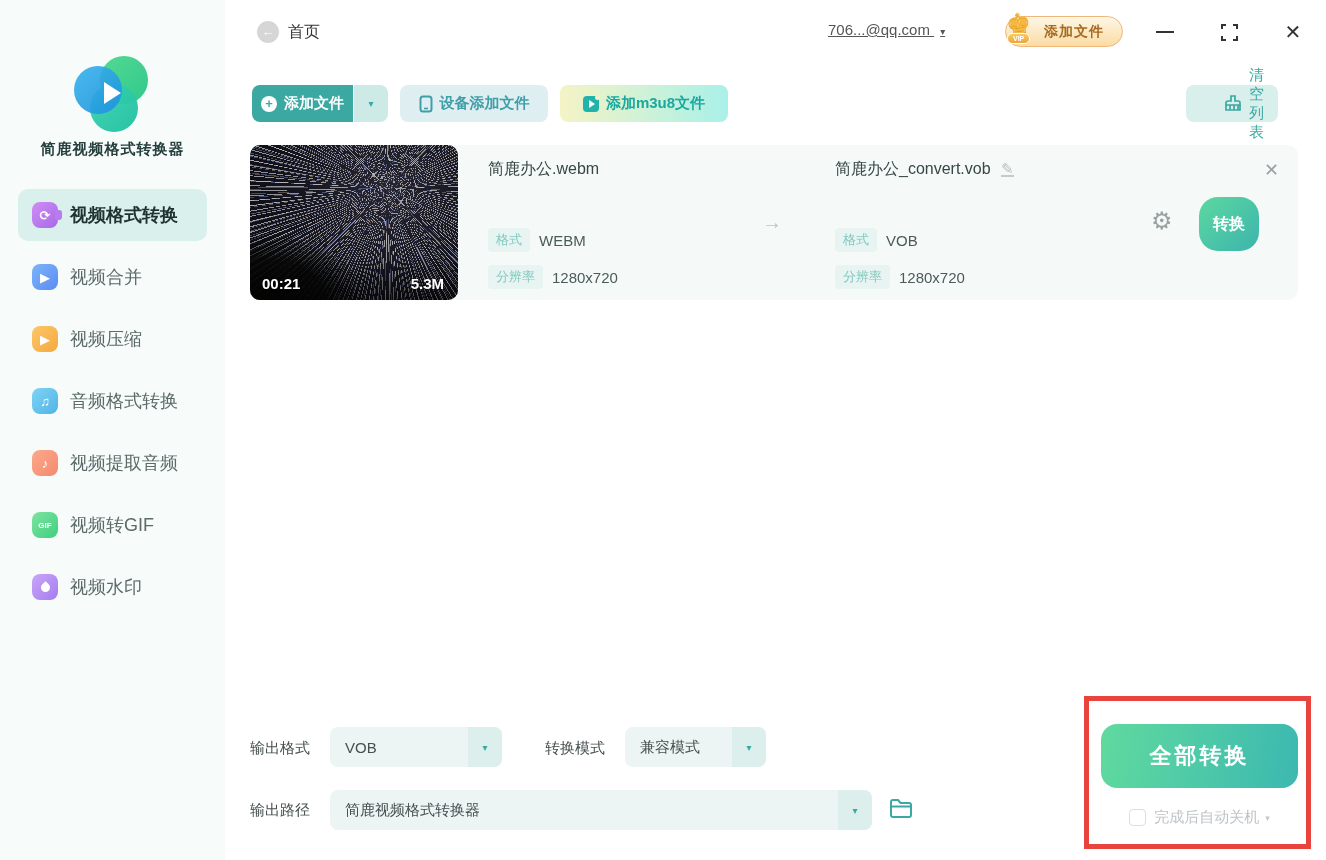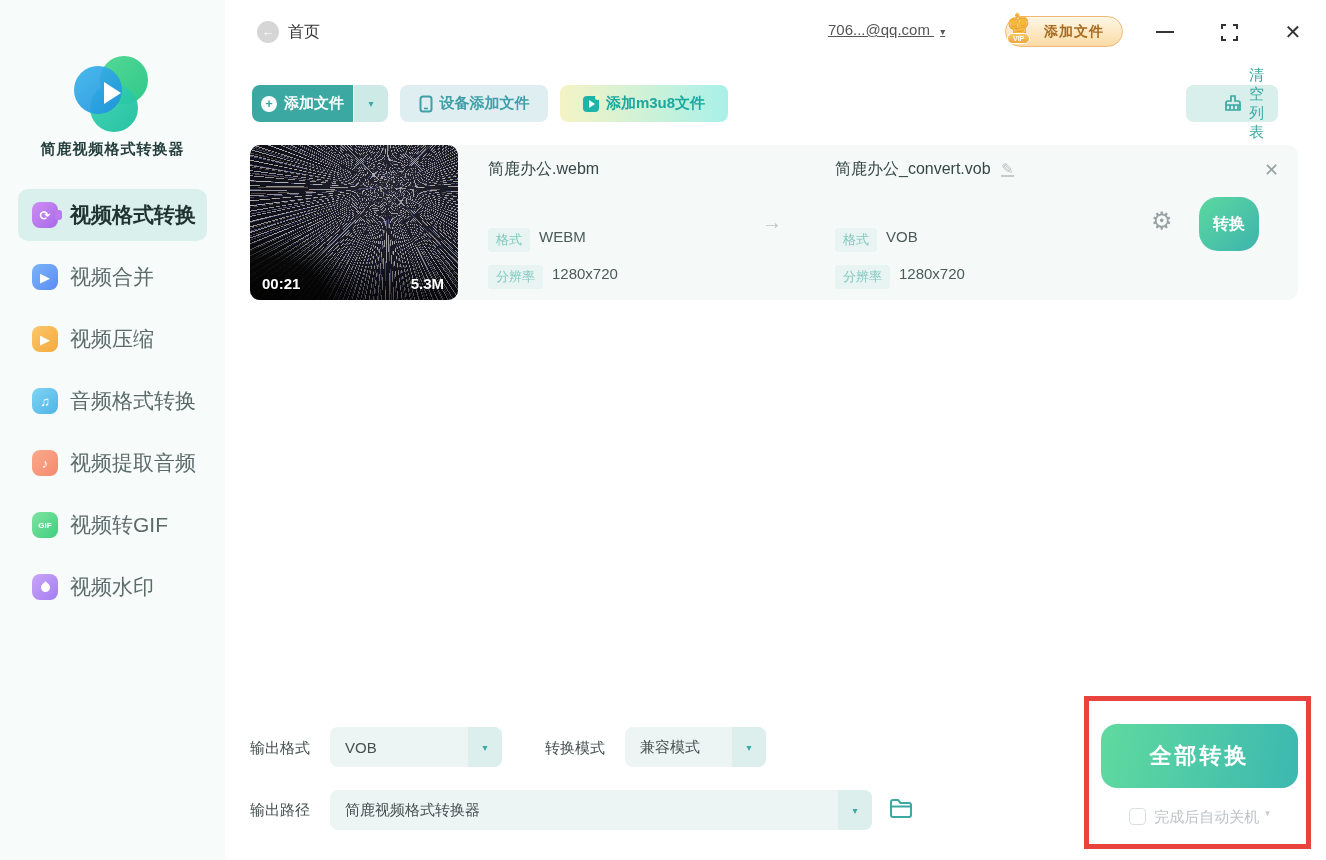--- a/index.html
+++ b/index.html
@@ -15,21 +15,21 @@
   .logo .c-green { left:26px; top:0; background:linear-gradient(135deg,#55d894,#2fc98b); }
   .logo .c-teal  { left:16px; top:28px; background:linear-gradient(135deg,#38d4b0,#1fbfa0); opacity:.95; }
   .logo .c-blue  { left:0; top:10px; background:linear-gradient(135deg,#3ab4ec,#1e90dd); opacity:.92; }
   .logo .play { position:absolute; left:30px; top:26px; width:0; height:0;
     border-left:17px solid #fff; border-top:11px solid transparent; border-bottom:11px solid transparent; z-index:5; }
   .app-title { position:absolute; left:0; top:140px; width:225px; text-align:center;
     font-size:15px; font-weight:bold; color:#26403d; letter-spacing:1px; }
   .nav { position:absolute; left:0; top:189px; width:225px; }
   .nav-item { display:flex; align-items:center; height:52px; margin:0 18px 10px 18px;
     padding-left:14px; border-radius:10px; cursor:pointer; }
-  .nav-item .nlabel { font-size:21px; color:#5b6b69; margin-left:12px; }
+  .nav-item .nlabel { font-size:18px; color:#5b6b69; margin-left:12px; }
   .nav-item.active { background:#d9f0ec; }
   .nav-item.active .nlabel { color:#1f3331; font-weight:bold; }
   .nicon { position:relative; width:26px; height:26px; border-radius:8px; flex:0 0 26px;
     display:flex; align-items:center; justify-content:center; color:#fff; font-size:13px; font-weight:bold; }
   .i-purple { background:linear-gradient(135deg,#cf8df4,#a76ae8); }
   .i-purple::after { content:""; position:absolute; right:-4px; top:8px; width:7px; height:10px;
     border-radius:2px 3px 3px 2px; background:#b97bee; }
   .i-blue   { background:linear-gradient(135deg,#7cb4fa,#5b8cf2); }
   .i-orange { background:linear-gradient(135deg,#fbc76a,#f5a93e); }
   .i-cyan   { background:linear-gradient(135deg,#7fd4f2,#4fb4e8); }
@@ -88,21 +88,21 @@
   }
   .thumb::after { content:""; position:absolute; left:0; bottom:0; width:100%; height:44px;
     background:linear-gradient(transparent, rgba(0,0,0,.55)); }
   .thumb .dur, .thumb .fsize { position:absolute; bottom:8px; z-index:3; color:#fff; font-size:15px;
     font-weight:bold; text-shadow:0 1px 2px rgba(0,0,0,.8); }
   .thumb .dur { left:12px; } .thumb .fsize { right:14px; }
   .file-title { position:absolute; top:14px; font-size:16px; color:#374745; }
   .src-title { left:238px; } .dst-title { left:585px; }
   .edit-pencil { color:#b9c1c1; font-size:15px; margin-left:6px; border-bottom:2px solid #c4cbcb;
     cursor:pointer; display:inline-block; line-height:13px; }
-  .meta-row { position:absolute; display:flex; }
+  .meta-row { position:absolute; display:flex; align-items:center; }
   .meta-tag { background:#e7f4f1; color:#82c8c0; font-size:13px; padding:3px 8px; border-radius:4px; }
   .meta-val { color:#4b5b59; font-size:15px; margin-left:9px; }
   .m-src-fmt { left:238px; top:83px; } .m-src-res { left:238px; top:120px; }
   .m-dst-fmt { left:585px; top:83px; } .m-dst-res { left:585px; top:120px; }
   .flow-arrow { position:absolute; left:512px; top:66px; color:#b9c4c2; font-size:20px; }
   .gear { position:absolute; left:901px; top:64px; font-size:24px; color:#98a2a3; cursor:pointer; line-height:24px; }
   .btn-convert { position:absolute; left:949px; top:52px; width:60px; height:54px; border-radius:19px;
     background:linear-gradient(135deg,#5bd8a0,#3db4ad); color:#fff; font-size:16px; font-weight:bold;
     display:flex; align-items:center; justify-content:center; cursor:pointer; }
   .item-close { position:absolute; left:1014px; top:14px; font-size:18px; color:#9aa3a3; cursor:pointer; }
@@ -118,21 +118,21 @@
   .sel-format { left:330px; top:727px; width:172px; }
   .sel-mode { left:625px; top:727px; width:141px; }
   .sel-path { left:330px; top:790px; width:542px; }
   .folder-btn { position:absolute; left:889px; top:798px; cursor:pointer; }
   .red-box { position:absolute; left:1084px; top:696px; width:227px; height:153px;
     border:5px solid #e8433c; }
   .btn-convert-all { position:absolute; left:1101px; top:724px; width:197px; height:64px; border-radius:16px;
     background:linear-gradient(100deg,#60da9e,#3cb8b1); color:#fff; font-size:22px; font-weight:bold;
     letter-spacing:3px; display:flex; align-items:center; justify-content:center; cursor:pointer; }
   .shutdown-row { position:absolute; left:1101px; top:808px; width:197px; display:flex;
-    align-items:flex-start; justify-content:center; cursor:pointer; }
+    align-items:center; justify-content:center; cursor:pointer; }
   .checkbox { width:17px; height:17px; border:1.5px solid #dadfdf; border-radius:4px; background:#fff; }
   .shutdown-label { font-size:15px; color:#bdc3c7; margin:0 6px 0 8px; }
   .shutdown-caret { font-size:9px; color:#c3c9cc; }
   svg { display:block; }
 </style>
 </head>
 <body>
 
 <div id="app">
 

